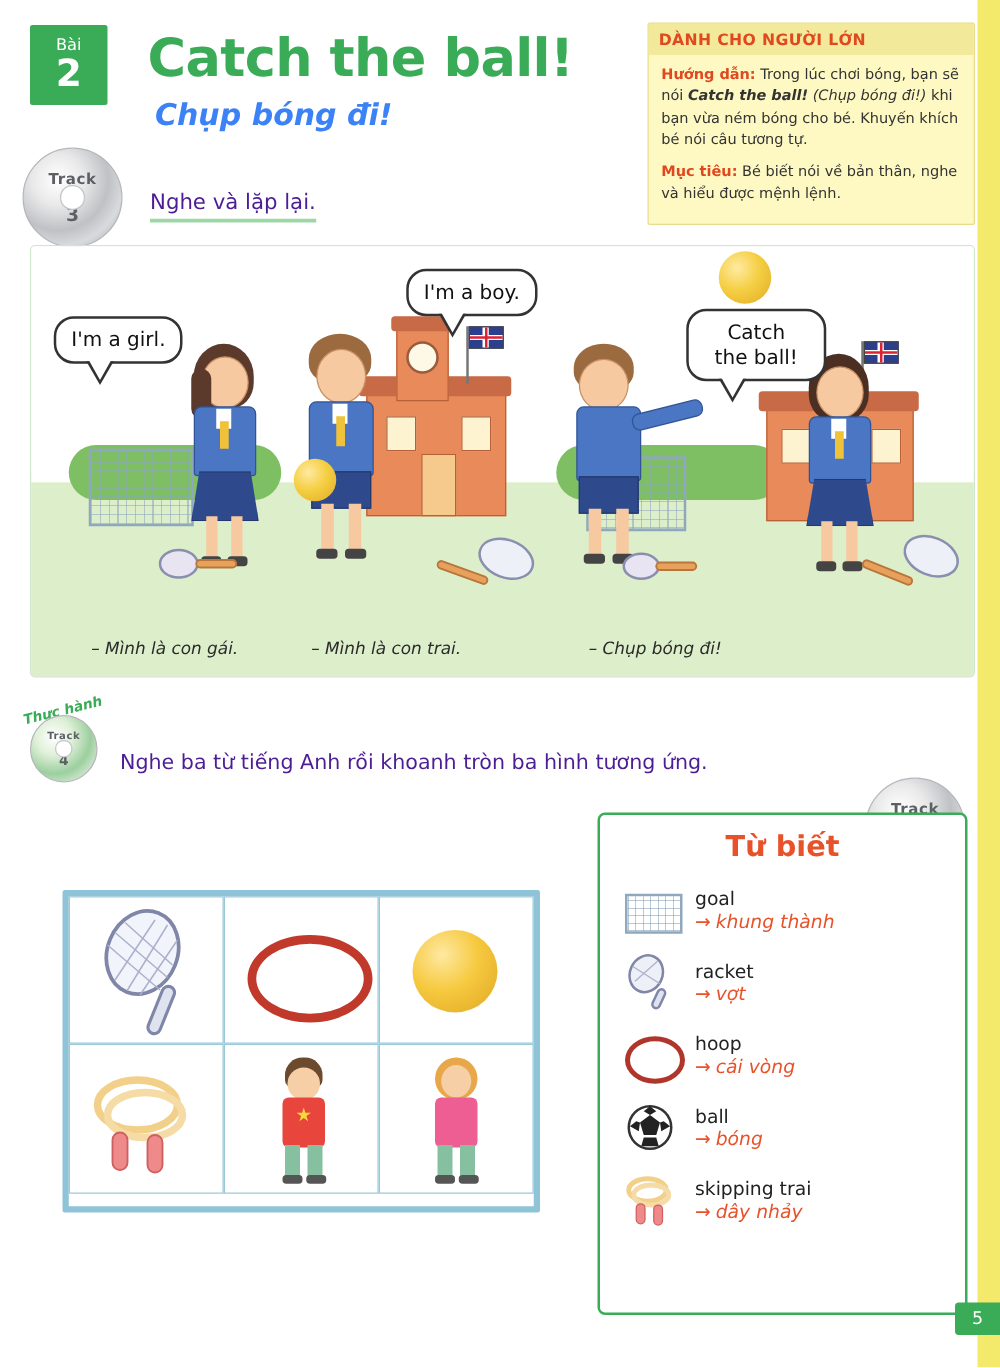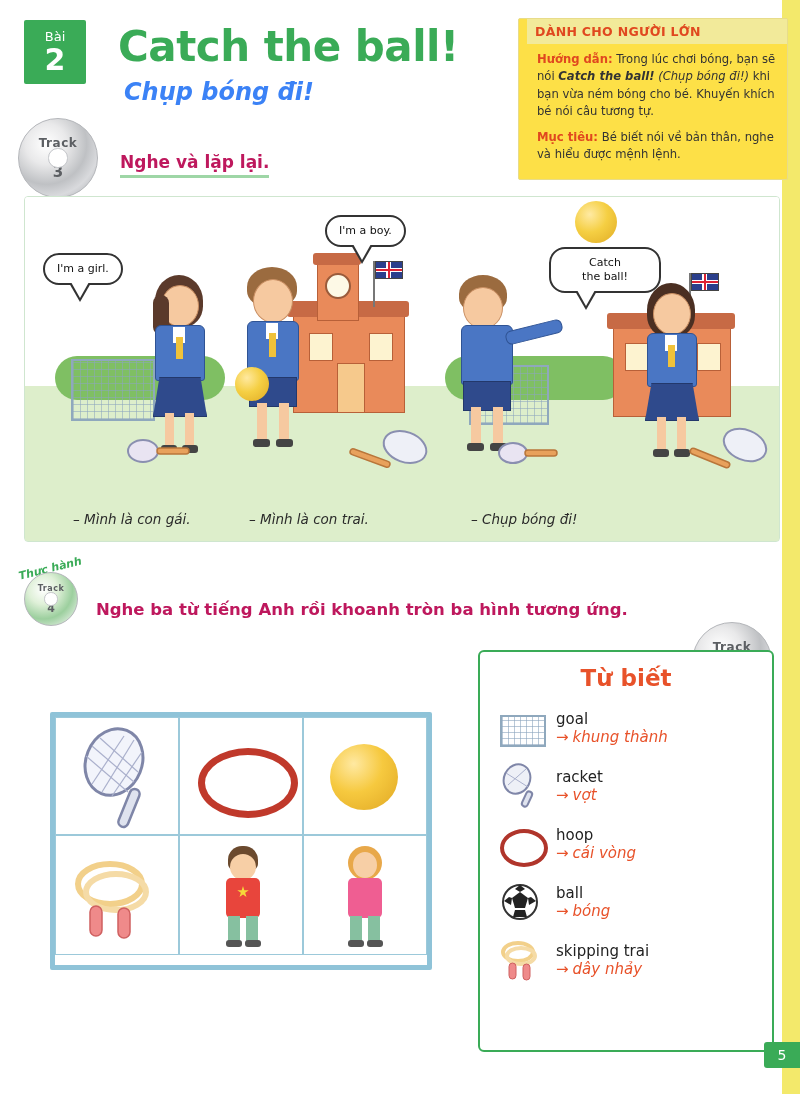--- a/index.html
+++ b/index.html
@@ -33,21 +33,21 @@
     font-size:42px;font-weight:bold;color:#3aab57;
     letter-spacing:-0.5px;
   }
   .title-vi{
     position:absolute;left:124px;top:78px;
     font-size:24px;font-style:italic;font-weight:bold;color:#3b82f6;
   }
   
   .adult-box{
     position:absolute;left:518px;top:18px;width:260px;min-height:160px;
-    background:#fde047;border:1px solid #e8dc8a;border-radius:2px;padding-left:8px;
+    background:#fef9c3;border:1px solid #e8dc8a;border-radius:2px;
   }
   .adult-box .hdr{
     background:#f2ea9a;color:#e0481f;font-weight:bold;font-size:12.5px;
     padding:5px 8px;letter-spacing:0.3px;
   }
   .adult-box .body{padding:7px 10px 9px 10px;font-size:11.6px;color:#333;line-height:1.5;}
   .adult-box .body p{margin:0 0 8px 0;}
   .adult-box .body p:last-child{margin-bottom:0;}
   .adult-box .key{color:#e0481f;font-weight:bold;}
   .adult-box .em{font-style:italic;font-weight:bold;}
@@ -69,38 +69,38 @@
   #cd3{left:18px;top:118px;width:78px;height:78px;}
   #cd5{left:692px;top:622px;width:78px;height:78px;}
   #cd4{left:24px;top:572px;width:52px;height:52px;}
   #cd4 .t{font-size:8px;transform:translateY(-4px);}
   #cd4 .n{font-size:11px;transform:translateY(5px);}
   .practice-label{
     position:absolute;left:18px;top:562px;font-size:11px;color:#3aab57;
     font-weight:bold;font-style:italic;transform:rotate(-14deg);
   }
   .instruction{
-    position:absolute;font-size:17px;font-weight:bold;color:#be185d;
+    position:absolute;font-size:17px;font-weight:normal;color:#4c1d95;
   }
   #instr1{left:120px;top:152px;}
   #instr1 .ul{border-bottom:3px solid #9ed6a6;padding-bottom:3px;}
   #instr2{left:96px;top:600px;font-size:16.5px;}
 
   
   .comic{
     position:absolute;left:24px;top:196px;width:754px;height:344px;
     border:1px solid #cfe6cf;border-radius:4px;overflow:hidden;
     background:linear-gradient(#ffffff 0%,#ffffff 52%,#e9f5dd 52%,#dff0d0 100%);
   }
   .sky{position:absolute;left:0;top:0;width:100%;height:55%;background:#ffffff;}
   .grass{position:absolute;left:0;bottom:0;width:100%;height:45%;background:#ddeecb;}
   .hedge{position:absolute;bottom:41%;height:44px;background:#7fbf63;border-radius:22px;}
   .bubble{
     position:absolute;background:#fff;border:2px solid #333;border-radius:16px;
-    font-size:11px;color:#111;padding:7px 12px;text-align:center;line-height:1.25;
+    font-size:16px;color:#111;padding:7px 12px;text-align:center;line-height:1.25;
   }
   .bubble:after{
     content:"";position:absolute;width:0;height:0;
     border-left:9px solid transparent;border-right:9px solid transparent;
     border-top:16px solid #fff;bottom:-15px;left:26px;
   }
   .bubble:before{
     content:"";position:absolute;width:0;height:0;
     border-left:11px solid transparent;border-right:11px solid transparent;
     border-top:19px solid #333;bottom:-19px;left:24px;

